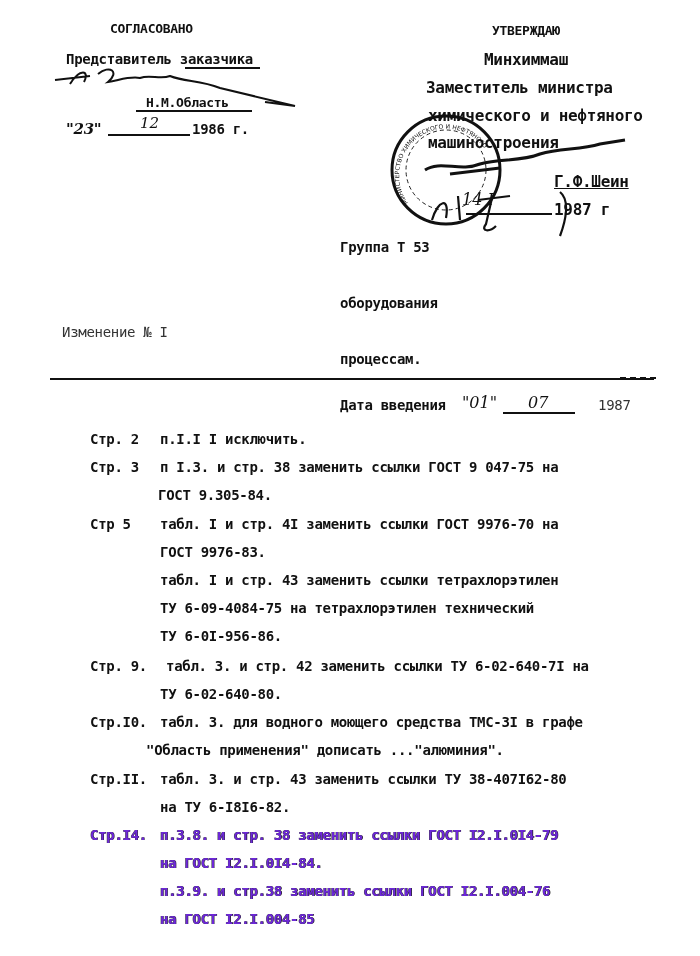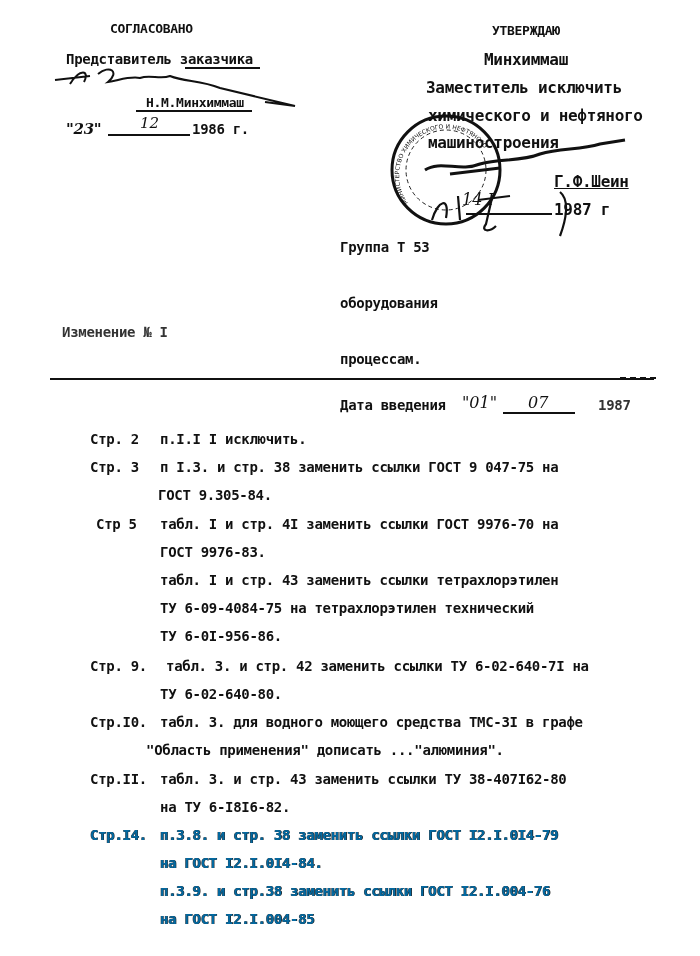--- a/index.html
+++ b/index.html
@@ -5,49 +5,49 @@
   html, body { margin: 0; padding: 0; background: #ffffff; }
   body {
     width: 700px; height: 956px; position: relative; overflow: hidden;
     font-family: "DejaVu Sans Mono", "Liberation Mono", monospace;
     color: #111111;
   }
   .page { position: absolute; left: 0; top: 0; width: 700px; height: 956px; padding-left: 36px; }
   .t { position: absolute; white-space: nowrap; font-size: 14px; font-weight: bold; letter-spacing: -0.3px; line-height: 1; }
   .t.sm { font-size: 13px; }
   .t.xs { font-size: 16px; }
-  .t.faded { color: #333; font-weight: bold; }
-  .t.blurry { color: #0369a1; text-shadow: 0.6px 0 0 #222, -0.4px 0.3px 0 #444; }
+  .t.faded { color: #333; font-weight: normal; }
+  .t.blurry { color: #6d28d9; text-shadow: 0.6px 0 0 #222, -0.4px 0.3px 0 #444; }
   .uline { position: absolute; height: 1.5px; background: #111; }
   .hw { position: absolute; font-family: "DejaVu Serif", serif; font-style: italic; font-size: 16px; color: #111; white-space: nowrap; }
   .rule { position: absolute; left: 50px; width: 604px; top: 378px; height: 2px; background: #111; }
   .rule2 { position: absolute; left: 620px; width: 40px; top: 377px; height: 2px; background: repeating-linear-gradient(90deg,#111 0 6px,transparent 6px 10px); }
   svg.sig { position: absolute; overflow: visible; }
 </style>
 </head>
 <body>
 
 <div class="page">
 
   <div class="t sm" style="left:110px;top:22px;">СОГЛАСОВАНО</div>
   <div class="t" style="left:66px;top:52px;">Представитель заказчика</div>
   <div class="uline" style="left:185px;top:67px;width:75px;"></div>
   <svg class="sig" style="left:50px;top:62px;" width="260" height="60">
     <path d="M5 18 L40 14 M20 22 C30 6,40 8,34 20 M48 12 C60 2,70 10,58 20 C70 18,80 14,90 16 C100 12,110 18,120 14 C135 20,150 18,170 26 L245 44 L215 40" fill="none" stroke="#111" stroke-width="2"></path>
   </svg>
-  <div class="t sm" style="left:146px;top:96px;">Н.М.Минхиммаш</div>
+  <div class="t sm" style="left:146px;top:96px;">Н.М.Область</div>
   <div class="uline" style="left:136px;top:110px;width:116px;"></div>
   <div class="t" style="left:66px;top:122px;"><span class="hw" style="position:static;font-size:15px;">"23"</span></div>
   <div class="hw" style="left:140px;top:114px;font-size:15px;">12</div>
   <div class="uline" style="left:108px;top:134px;width:82px;"></div>
   <div class="t" style="left:192px;top:122px;">1986 г.</div>
 
   <div class="t sm" style="left:492px;top:24px;">УТВЕРЖДАЮ</div>
   <div class="t xs" style="left:484px;top:52px;">Минхиммаш</div>
-  <div class="t xs" style="left:426px;top:80px;">Заместитель исключить</div>
+  <div class="t xs" style="left:426px;top:80px;">Заместитель министра</div>
   <div class="t xs" style="left:428px;top:108px;">химического и нефтяного</div>
   <div class="t xs" style="left:428px;top:135px;">машиностроения</div>
 
   <svg class="sig" style="left:386px;top:108px;" width="120" height="120">
     <circle cx="60" cy="62" r="54" fill="none" stroke="#111" stroke-width="3"></circle>
     <circle cx="60" cy="62" r="40" fill="none" stroke="#222" stroke-width="1" stroke-dasharray="4 3"></circle>
     <path id="stampArc" d="M22 95 A46 46 0 1 1 98 40" fill="none"></path>
     <text font-family="DejaVu Sans, sans-serif" font-size="6" fill="#111"><textPath href="#stampArc">МИНИСТЕРСТВО ХИМИЧЕСКОГО И НЕФТЯНОГО МАШИНОСТРОЕНИЯ</textPath></text>
   </svg>
 
@@ -77,21 +77,21 @@
 
   <div>
 
     <div class="t" style="left:90px;top:432px;">Стр. 2</div>
     <div class="t" style="left:160px;top:432px;">п.I.I I  исключить.</div>
 
     <div class="t" style="left:90px;top:460px;">Стр. 3</div>
     <div class="t" style="left:160px;top:460px;">п I.3. и стр. 38  заменить ссылки ГОСТ 9 047-75 на</div>
     <div class="t" style="left:158px;top:488px;">ГОСТ 9.305-84.</div>
 
-    <div class="t" style="left:96px;top:517px;">Стр  5</div>
+    <div class="t" style="left:90px;top:517px;">Стр  5</div>
     <div class="t" style="left:160px;top:517px;">табл. I  и стр. 4I заменить ссылки ГОСТ 9976-70 на</div>
     <div class="t" style="left:160px;top:545px;">ГОСТ 9976-83.</div>
     <div class="t" style="left:160px;top:573px;">табл. I и стр. 43 заменить ссылки тетрахлорэтилен</div>
     <div class="t" style="left:160px;top:601px;">ТУ 6-09-4084-75 на тетрахлорэтилен технический</div>
     <div class="t" style="left:160px;top:629px;">ТУ 6-0I-956-86.</div>
 
     <div class="t" style="left:90px;top:659px;">Стр. 9.</div>
     <div class="t" style="left:160px;top:659px;margin-left:6px;">табл. 3. и стр. 42 заменить ссылки ТУ 6-02-640-7I на</div>
     <div class="t" style="left:160px;top:687px;">ТУ 6-02-640-80.</div>
 

